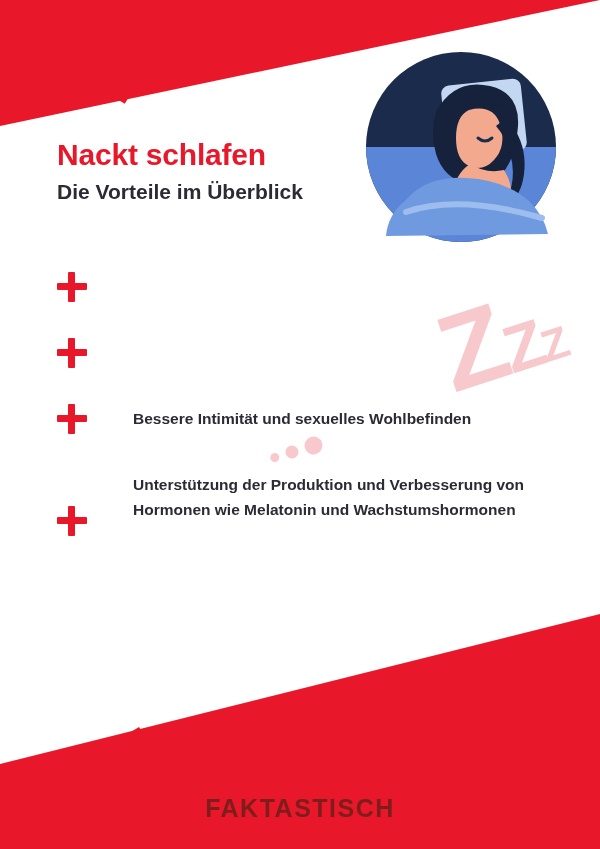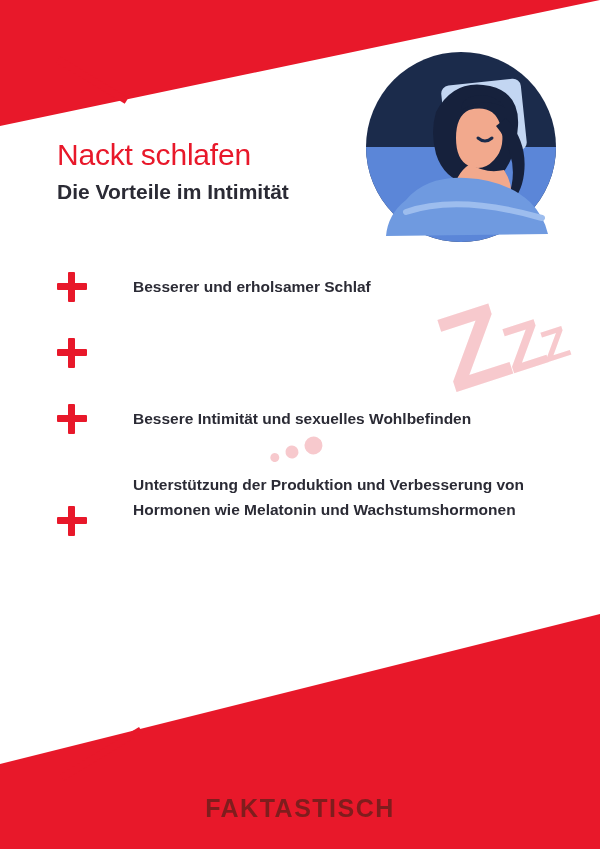--- a/index.html
+++ b/index.html
@@ -98,21 +98,21 @@
   
   .headings {
     position: absolute;
     left: 57px;
     top: 138px;
     z-index: 5;
   }
   .title {
     color: #e8182a;
     font-size: 30px;
-    font-weight: normal;
+    font-weight: bold;
     margin: 0 0 8px 0;
     letter-spacing: -0.2px;
   }
   .subtitle {
     color: #2b2b35;
     font-size: 21px;
     font-weight: bold;
     margin: 0;
   }
 
@@ -199,21 +199,21 @@
 
   <div class="zzz">
     <span>Z</span><span class="small">Z</span><span class="tiny">Z</span>
   </div>
   <div class="dots">
     <span class="d1"></span><span class="d2"></span><span class="d3"></span>
   </div>
 
   <div class="headings">
     <h1 class="title">Nackt schlafen</h1>
-    <h2 class="subtitle">Die Vorteile im Intimität</h2>
+    <h2 class="subtitle">Die Vorteile im Überblick</h2>
   </div>
 
   <div class="illustration">
     <svg width="190" height="190" viewBox="0 0 190 190" xmlns="http://www.w3.org/2000/svg">
 
       <circle cx="95" cy="95" r="95" fill="#1b2b4b"></circle>
 
       <path d="M0 95 a95 95 0 0 0 190 0 z" fill="#5b86d8"></path>
 
       <rect x="78" y="30" width="80" height="72" rx="8" fill="#c3d6f2" transform="rotate(-6 118 66)"></rect>
@@ -232,21 +232,20 @@
 
       <path d="M40 148 q20 -24 60 -22 q40 2 64 24 q14 14 18 32 l-162 2 q2 -22 20 -36z" fill="#6f9ae0"></path>
       <path d="M40 160 q52 -18 136 6" stroke="#9dbdee" stroke-width="6" fill="none" stroke-linecap="round"></path>
     </svg>
   </div>
 
   <div class="list">
 
     <div class="item">
       <div class="plus"></div>
-      <div class="item-text">Besserer und erholsamer Schlaf</div>
     </div>
 
     <div class="item">
       <div class="plus"></div>
     </div>
 
     <div class="item">
       <div class="plus"></div>
       <div class="item-text">Bessere Intimität und sexuelles Wohlbefinden</div>
     </div>

